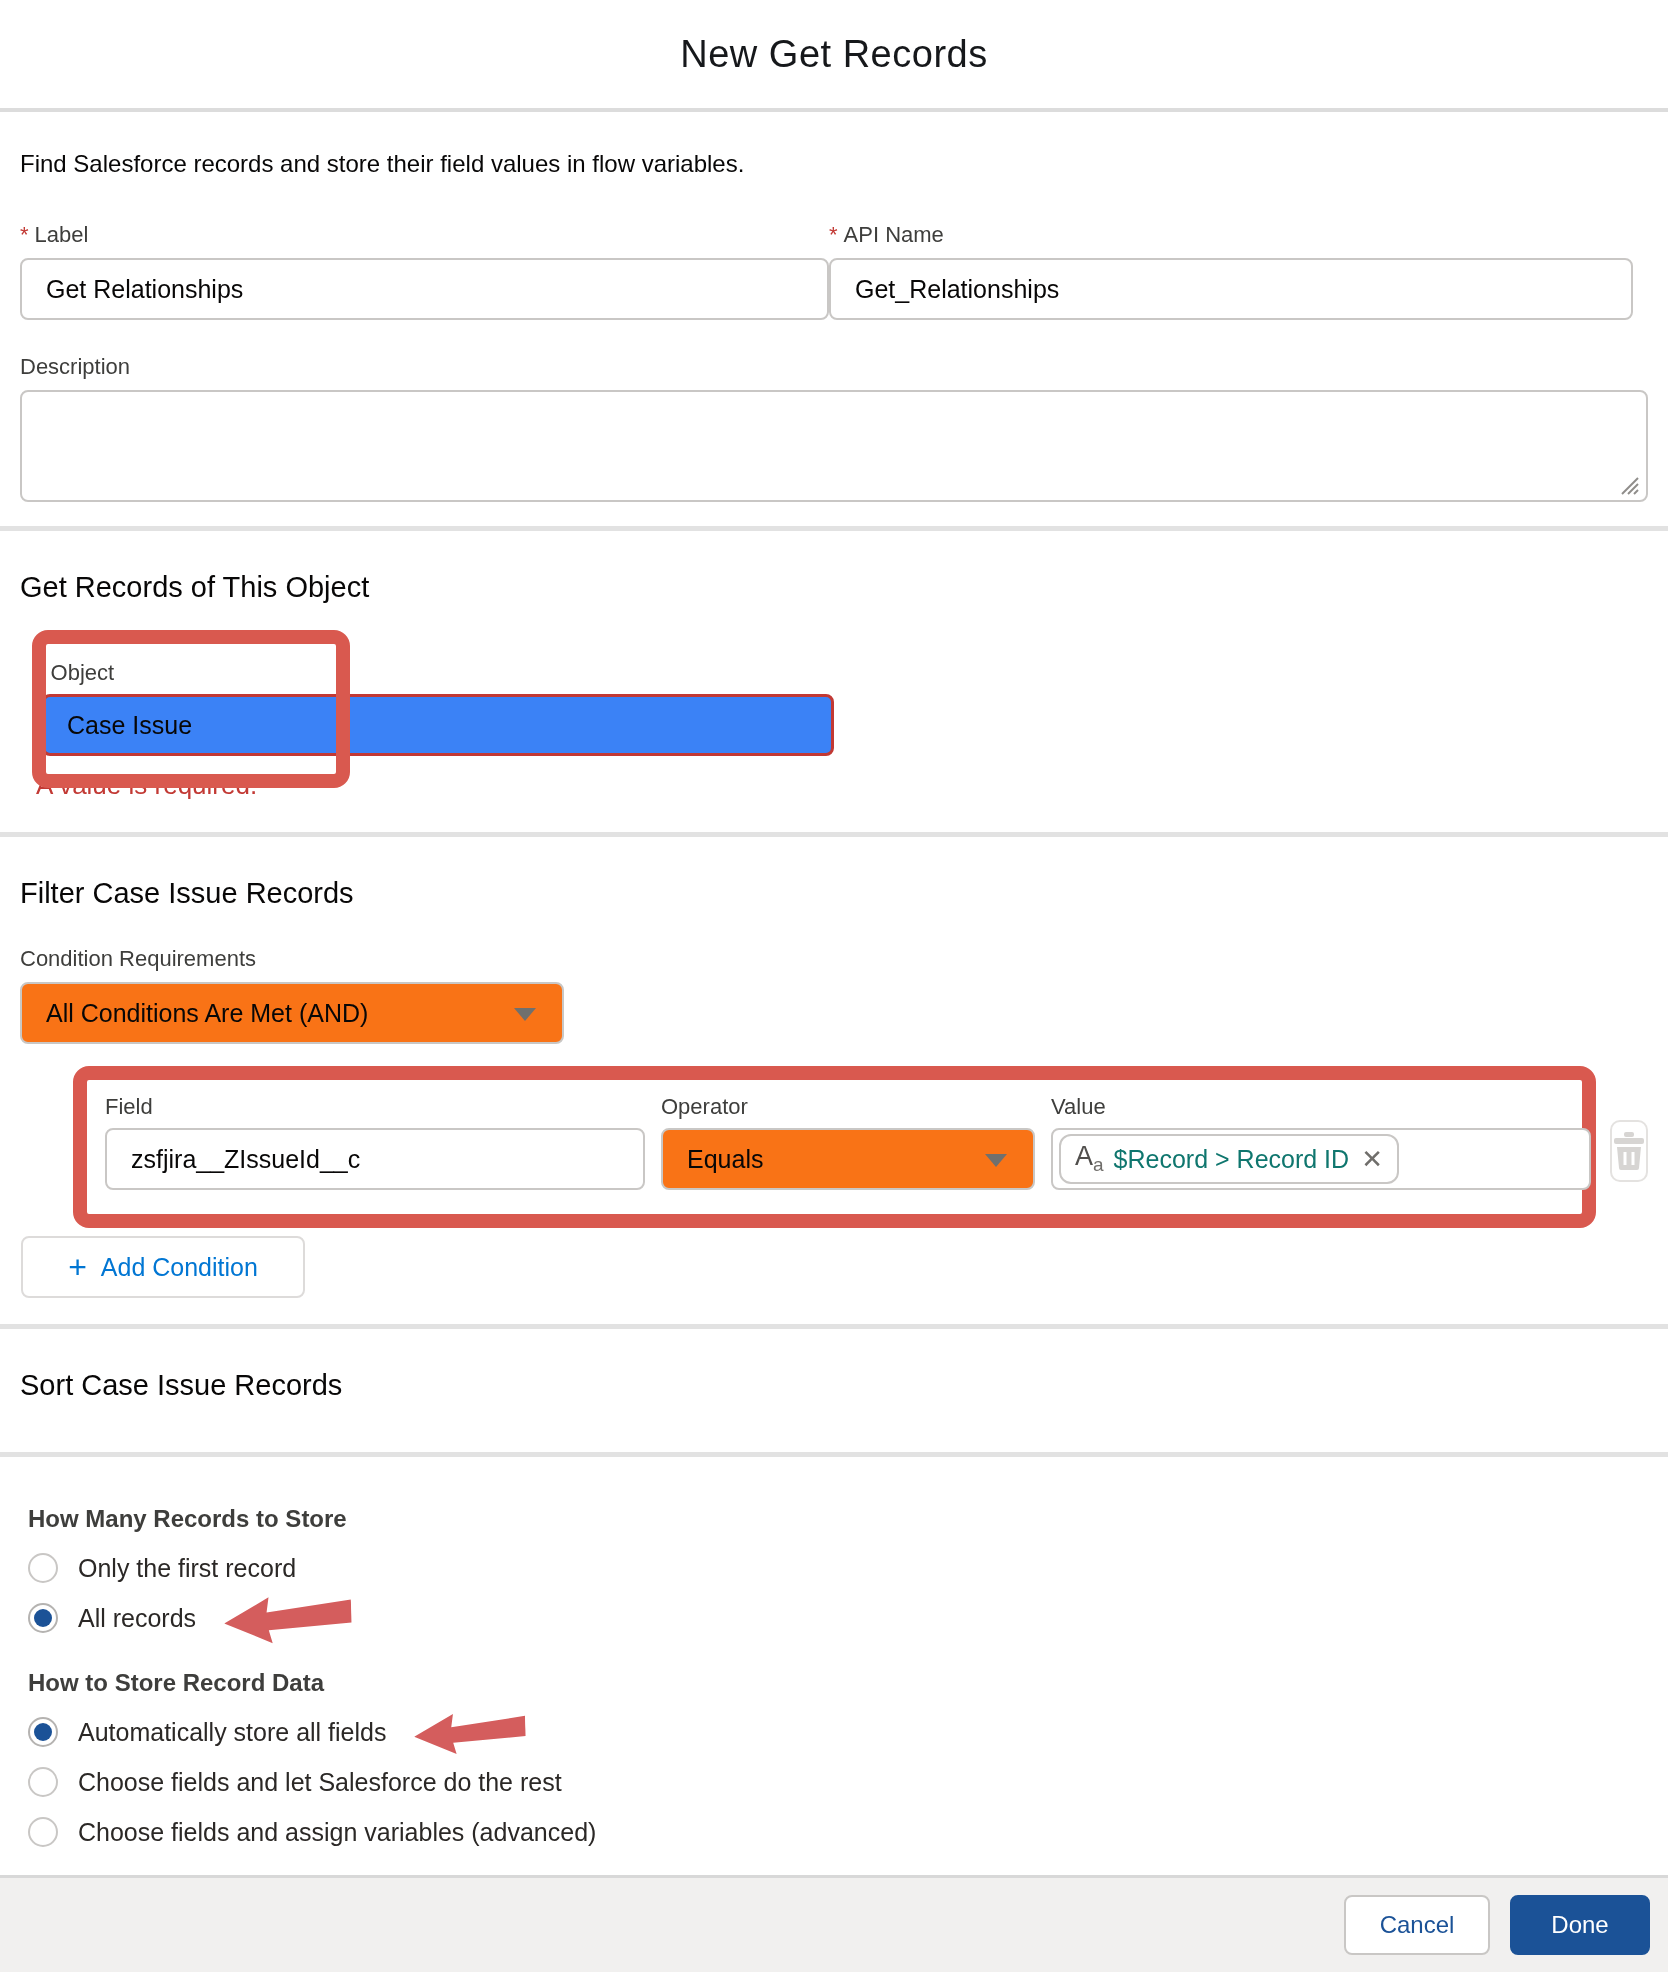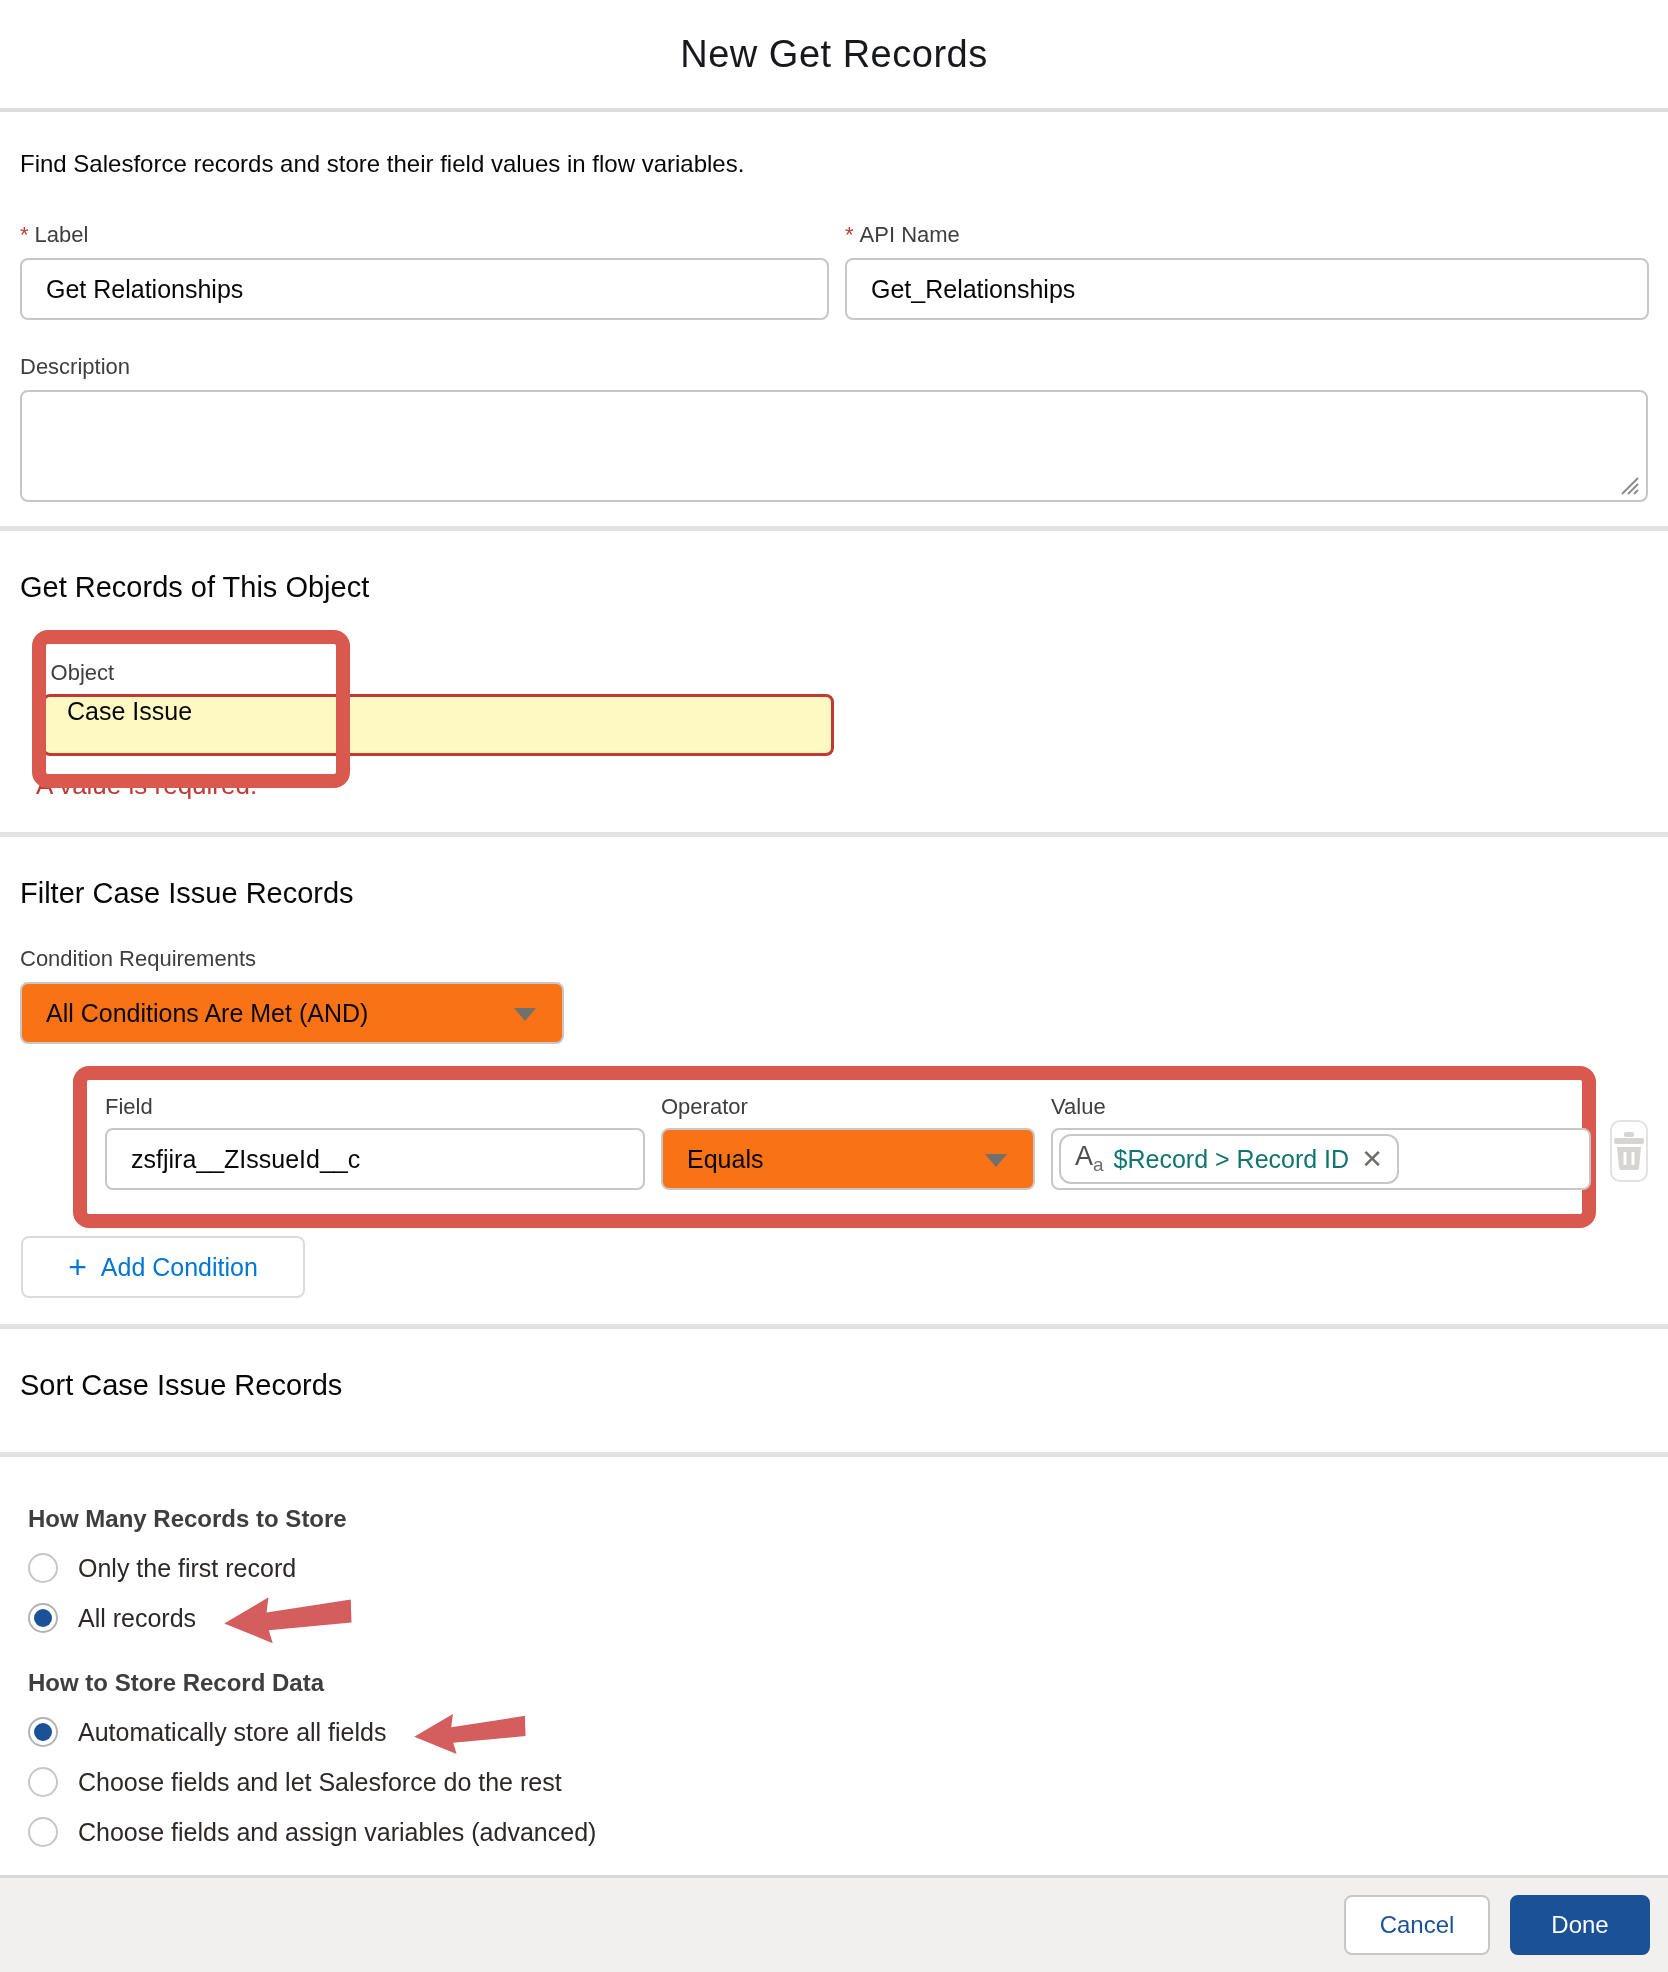--- a/index.html
+++ b/index.html
@@ -22,38 +22,38 @@
   .req { color:#c23934; margin-right: 6px; font-size: 22px; }
   .tb { height: 62px; width:100%; border: 2px solid #c9c7c5; border-radius: 8px;
     font-size: 25px; color:#080707; padding: 0 24px; font-family: "Liberation Sans", sans-serif;
     background:#fff; display:flex; align-items:center; }
   input.tb { display:block; line-height:58px; }
   .select { position: relative; background:#f97316; cursor:pointer; }
   .select .caret { position:absolute; right: 26px; top: 50%; margin-top: -5px;
     width: 0; height: 0; border-left: 11px solid transparent; border-right: 11px solid transparent;
     border-top: 13px solid #70706e; }
 
-  .two-col { display: grid; grid-template-columns: 809px 804px; column-gap: 16px; margin-top: 44px; }
+  .two-col { display: grid; grid-template-columns: 809px 804px; margin-top: 44px; }
 
   .desc-wrap { margin-top: 34px; position: relative; }
   textarea.desc { width: 1628px; height: 112px; border: 2px solid #c9c7c5; border-radius: 8px;
     resize: none; font-family:"Liberation Sans",sans-serif; font-size: 25px; padding: 14px 24px; }
   .resize-grip { position:absolute; right: 8px; bottom: 10px; pointer-events:none; }
 
   .divider { height: 5px; background: #e2e2e2; margin: 0 -20px; }
   .d1 { margin-top: 20px; }
 
   .section-heading { font-size: 29px; font-weight: 400; color:#080707; margin-top: 40px; }
 
   
   .object-area { position: relative; height: 228px; }
   .obj-label { position:absolute; left: 16px; top: 56px; }
   .obj-input { position:absolute; left: 22px; top: 90px; width: 792px; height: 62px;
-    border: 3px solid #c23934; border-radius: 8px; display:flex; 
-    padding: 0 22px; font-size: 25px; background:#fef9c3; }
+    border: 3px solid #c23934; border-radius: 8px; display:flex; align-items:center;
+    padding: 0 22px; font-size: 25px; background:#3b82f6; }
   .obj-error { position:absolute; left: 16px; top: 166px; font-size: 26px; color:#c23934; }
   .ann-box1 { position:absolute; left: 12px; top: 26px; width: 318px; height: 158px;
     border: 14px solid #d9594f; border-radius: 16px; z-index: 5; pointer-events:none; }
 
   
   .cond-select { width: 544px; margin-top: 8px; }
   .filter-row { display:flex; align-items:flex-start; margin-top: 22px; }
   .ann-box2 { border: 14px solid #d9594f; border-radius: 16px; width: 1523px; margin-left: 53px;
     padding: 14px 0 24px 18px; display:flex; background:#fff; }
   .fgroup { margin-right: 16px; }

